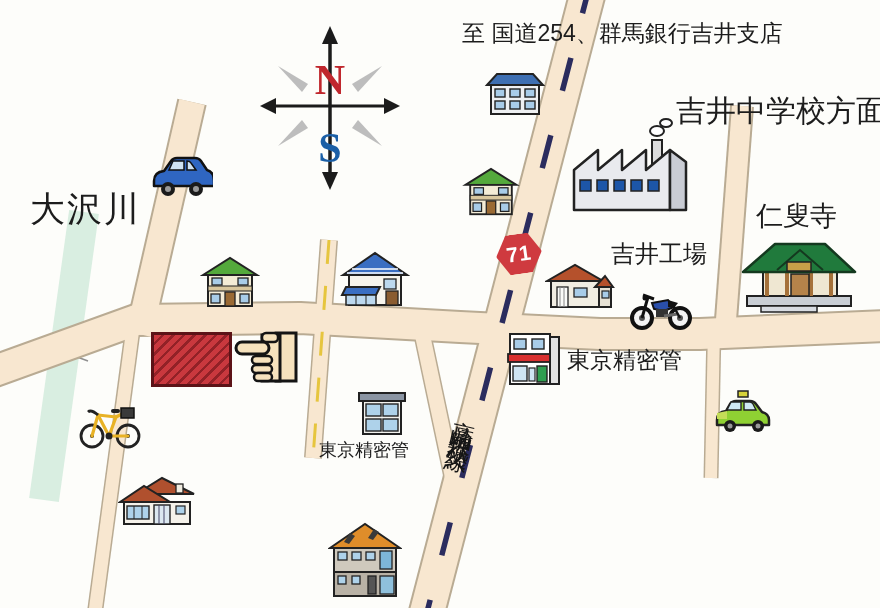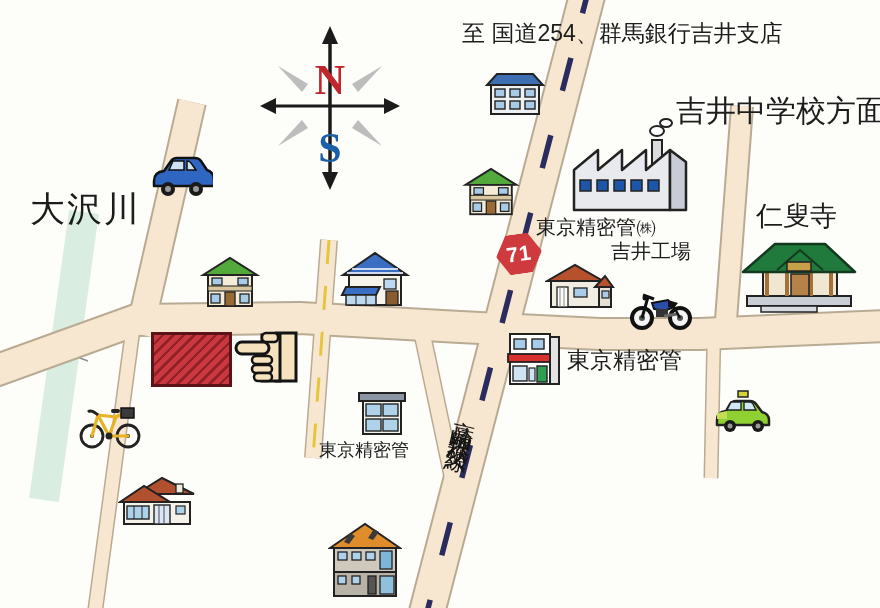--- a/index.html
+++ b/index.html
@@ -87,22 +87,21 @@
         <polygon points="144,84 128,76 128,92"></polygon>
       </g>
       <text x="74" y="72" text-anchor="middle" font-size="42" font-weight="bold" font-family="Liberation Serif, DejaVu Serif, serif" fill="#c0272d">N</text>
       <text x="74" y="140" text-anchor="middle" font-size="42" font-weight="bold" font-family="Liberation Serif, DejaVu Serif, serif" fill="#1b5fa6">S</text>
     </svg>
   </div>
 
   <div class="label" style="left:443px;top:20px;font-size:23px;margin-left:19px;">至 国道254、群馬銀行吉井支店</div>
   <div class="label" style="left:676px;top:94px;font-size:30px;">吉井中学校方面</div>
   <div class="label" style="left:30px;top:192px;font-size:35px;letter-spacing:2px;font-family:Liberation Mono, monospace;">大沢川</div>
-  <div class="label" style="left:536px;top:216px;font-size:20px;">東京精密管㈱</div>
-  <div class="label" style="left:611px;top:240px;font-size:20px;text-align:center;">吉井工場</div>
+  <div class="label" style="left:611px;top:240px;font-size:24px;text-align:center;">吉井工場</div>
   <div class="label" style="left:756px;top:201px;font-size:27px;">仁叟寺</div>
   <div class="label" style="left:567px;top:347px;font-size:23px;">東京精密管</div>
   <div class="label" style="left:319px;top:440px;font-size:18px;">東京精密管</div>
   <div class="vname" style="left:455px;top:404px;">高崎神流秩父線</div>
 
   <div class="route-sign" style="left:496px;top:234px;width:46px;height:40px;">
     <span>71</span>
   </div>
 
   <div class="dest-rect" style="left:151px;top:332px;width:81px;height:55px;"></div>

